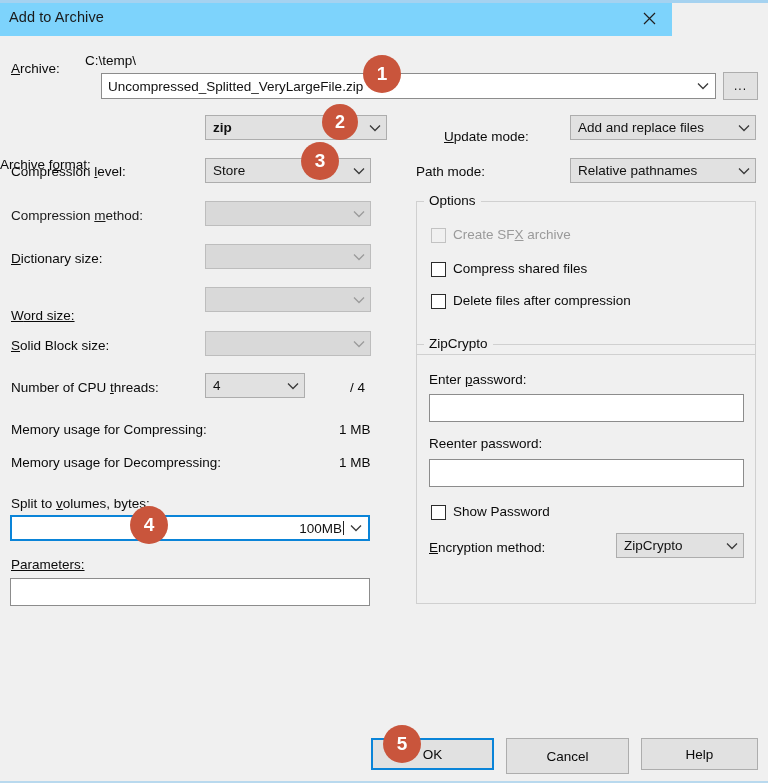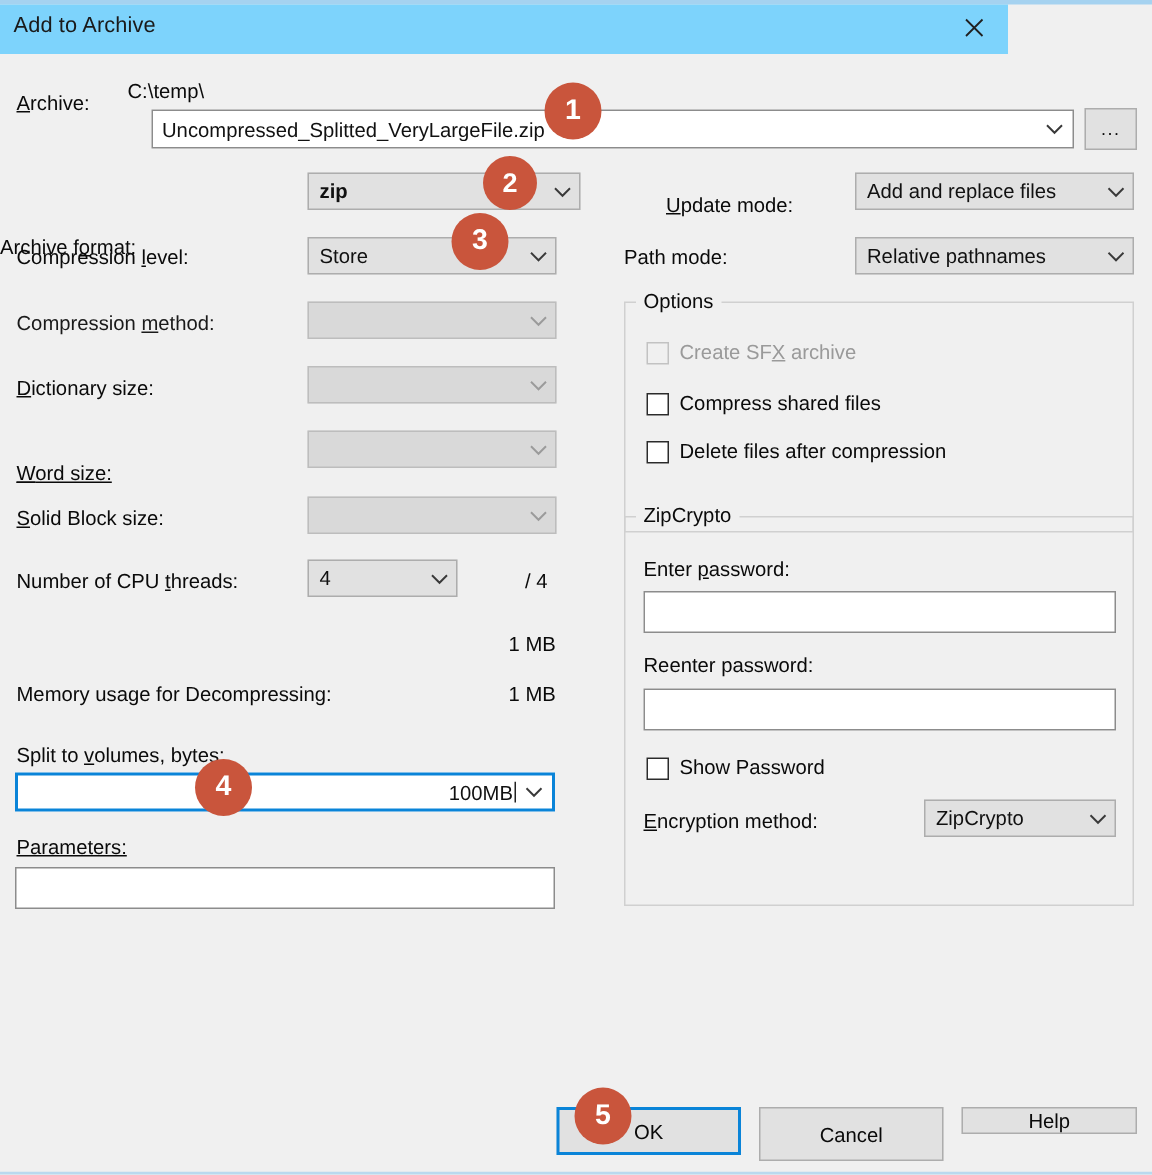--- a/index.html
+++ b/index.html
@@ -319,20 +319,21 @@
     <div class="combo" style="left:205px; top:337px; width:100px;">
       <span class="val">4</span>
       <span class="arrow">
         <svg width="12" height="8" viewBox="0 0 12 8">
             <path d="M1,1.5 L6,6.5 L11,1.5" stroke="#3a3a3a" stroke-width="1.3" fill="none"></path>
           </svg>
       </span>
     </div>
     <div class="rightval" style="left:350px; top:344px;">/ 4</div>
 
+    <div class="lbl" style="left:11px; top:386px;">Memory usage for Compressing:</div>
     <div class="rightval" style="left:339px; top:386px;">1 MB</div>
 
     <div class="lbl" style="left:11px; top:419px;">Memory usage for Decompressing:</div>
     <div class="rightval" style="left:339px; top:419px;">1 MB</div>
 
     <div class="lbl" style="left:11px; top:460px;">Split to <u>v</u>olumes, bytes:</div>
     <div class="editcombo focused" style="left:10px; top:479px; width:360px;text-align:right;">
       <span class="val"><span>100MB</span><span class="caret"></span></span>
       <span class="arrow">
         <svg width="12" height="8" viewBox="0 0 12 8">
@@ -397,21 +398,21 @@
           </svg>
       </span>
     </div>
 
     <div class="btn focused" style="left:371px; top:702px; width:123px; height:32px;">
       <span>OK</span>
     </div>
     <div class="btn" style="left:506px; top:702px; width:123px; height:36px;">
       <span>Cancel</span>
     </div>
-    <div class="btn" style="left:641px; top:702px; width:117px; height:18px;">
+    <div class="btn" style="left:641px; top:702px; width:117px; height:32px;">
       <span>Help</span>
     </div>
 
   </div>
 
   <div class="badge" style="left:363px; top:52px; width:38px; height:38px; font-size:19px;">1</div>
   <div class="badge" style="left:322px; top:101px; width:36px; height:36px; font-size:18px;">2</div>
   <div class="badge" style="left:301px; top:139px; width:38px; height:38px; font-size:19px;">3</div>
   <div class="badge" style="left:130px; top:503px; width:38px; height:38px; font-size:19px;">4</div>
   <div class="badge" style="left:383px; top:722px; width:38px; height:38px; font-size:19px;">5</div>

